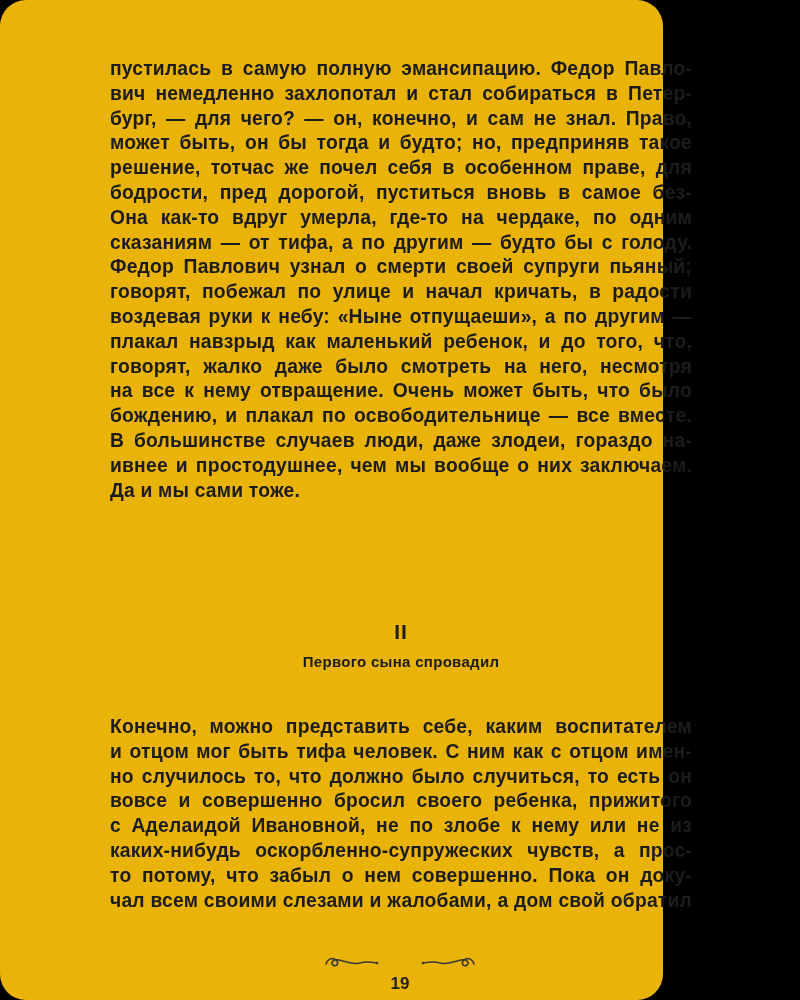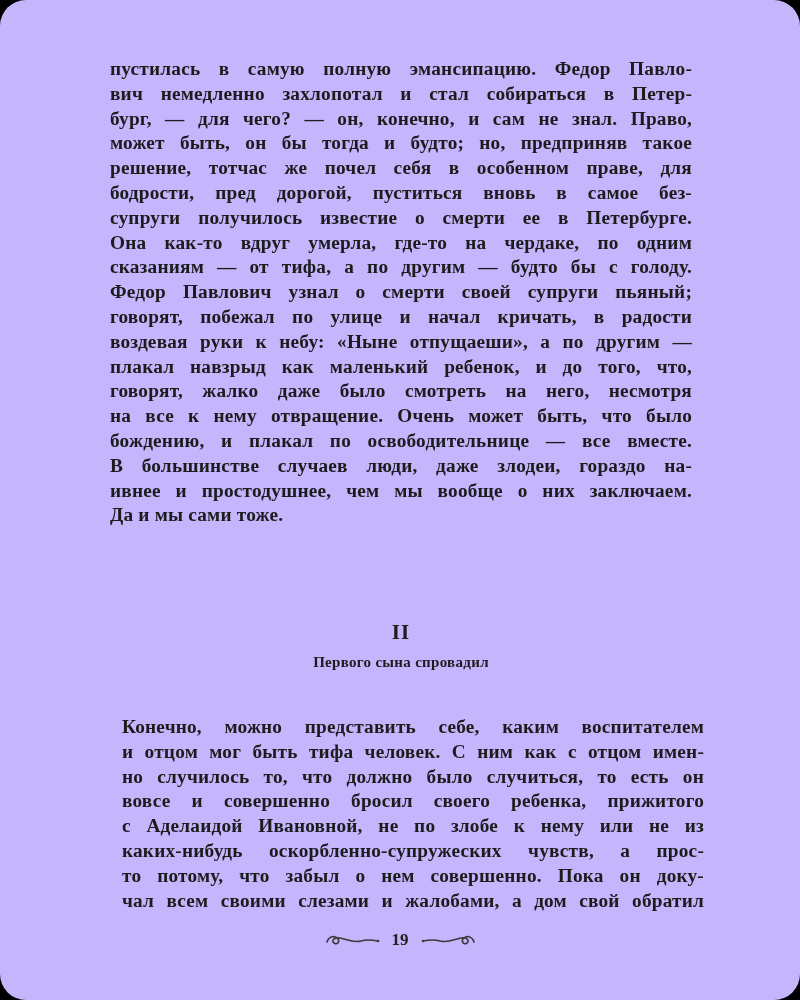--- a/index.html
+++ b/index.html
@@ -7,46 +7,46 @@
     padding: 0;
   }
   body {
     width: 800px;
     height: 1000px;
     background: #000000;
     overflow: hidden;
   }
   .page {
     position: relative;
-    width: 800px;
+    width: 663px;
     height: 1000px;
-    background: #c4b5fd;
+    background: #eab308;
     border-radius: 26px;
     box-sizing: border-box;
-    font-family: Liberation Serif, serif;
+    font-family: Liberation Sans, sans-serif;
     color: #1c1c1c;
   }
   .text-block {
     position: absolute;
     left: 110px;
     width: 582px;
     font-size: 19.3px;
     line-height: 24.8px;
     font-weight: 700;
     letter-spacing: 0.2px;
   }
   .text-block .line {
     text-align: justify;
     text-align-last: justify;
   }
   .text-block[data-last-align="left"] .line:last-child {
     text-align-last: left;
   }
   .para1 { top: 57px; }
-  .para2 { top: 715px; margin-left: 12px; }
+  .para2 { top: 715px; }
   .chapter-head {
     position: absolute;
     top: 620px;
     left: 110px;
     width: 582px;
     text-align: center;
     font-weight: 700;
   }
   .chapter-number {
     font-size: 21px;
@@ -64,41 +64,41 @@
     width: 800px;
     display: flex;
     justify-content: center;
     align-items: center;
     gap: 12px;
   }
   .page-number {
     font-size: 17px;
     font-weight: 700;
     color: #222222;
+    margin-top: 44px;
   }
   .flourish svg {
     display: block;
   }
   .flourish.right svg {
     transform: scaleX(-1);
   }
 </style>
 </head>
 <body>
 
 <div class="page">
 
   <div class="text-block para1" data-last-align="left">
       <div class="line">пустилась в самую полную эмансипацию. Федор Павло-</div>
       <div class="line">вич немедленно захлопотал и стал собираться в Петер-</div>
       <div class="line">бург, — для чего? — он, конечно, и сам не знал. Право,</div>
       <div class="line">может быть, он бы тогда и будто; но, предприняв такое</div>
       <div class="line">решение, тотчас же почел себя в особенном праве, для</div>
       <div class="line">бодрости, пред дорогой, пуститься вновь в самое без-</div>
-      <div class="line">супруги получилось известие о смерти ее в Петербурге.</div>
       <div class="line">Она как-то вдруг умерла, где-то на чердаке, по одним</div>
       <div class="line">сказаниям — от тифа, а по другим — будто бы с голоду.</div>
       <div class="line">Федор Павлович узнал о смерти своей супруги пьяный;</div>
       <div class="line">говорят, побежал по улице и начал кричать, в радости</div>
       <div class="line">воздевая руки к небу: «Ныне отпущаеши», а по другим —</div>
       <div class="line">плакал навзрыд как маленький ребенок, и до того, что,</div>
       <div class="line">говорят, жалко даже было смотреть на него, несмотря</div>
       <div class="line">на все к нему отвращение. Очень может быть, что было</div>
       <div class="line">бождению, и плакал по освободительнице — все вместе.</div>
       <div class="line">В большинстве случаев люди, даже злодеи, гораздо на-</div>

